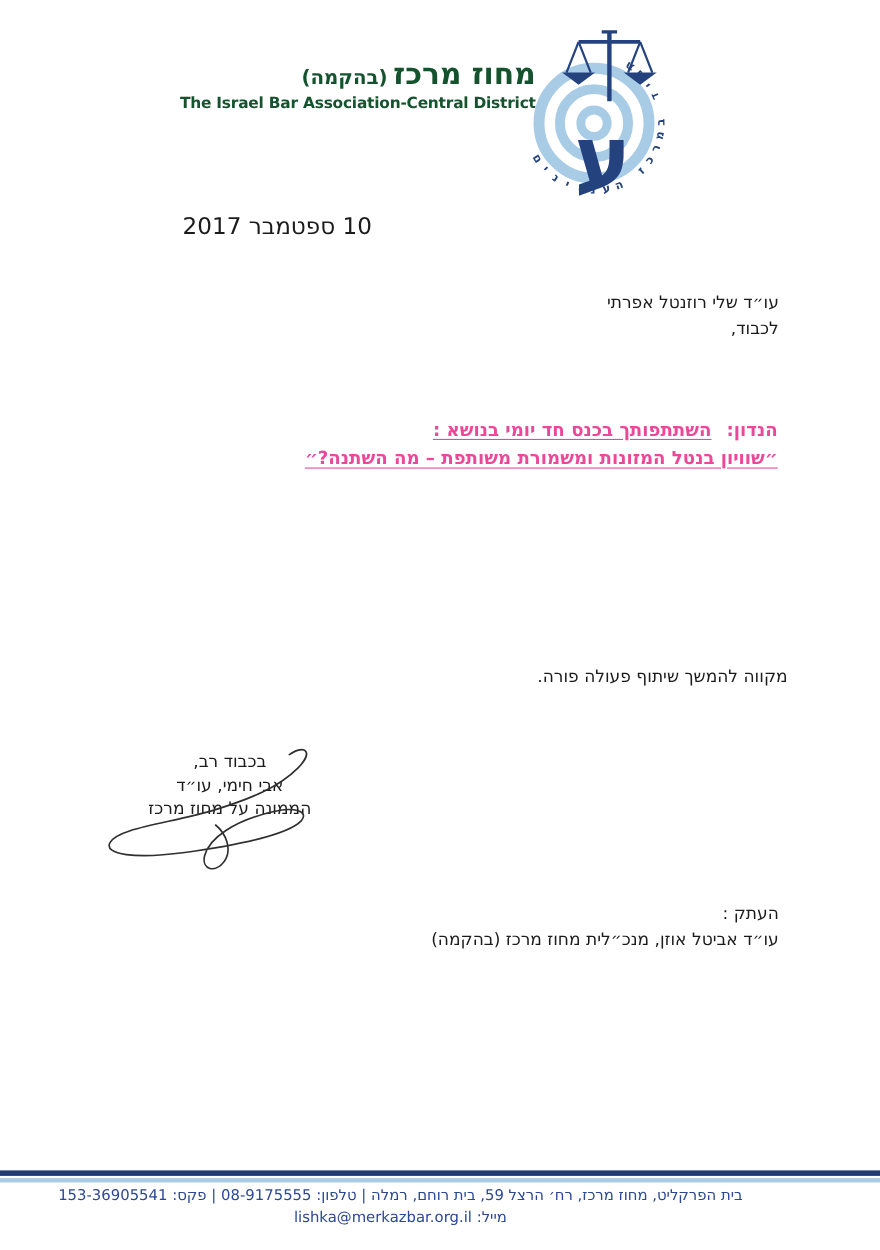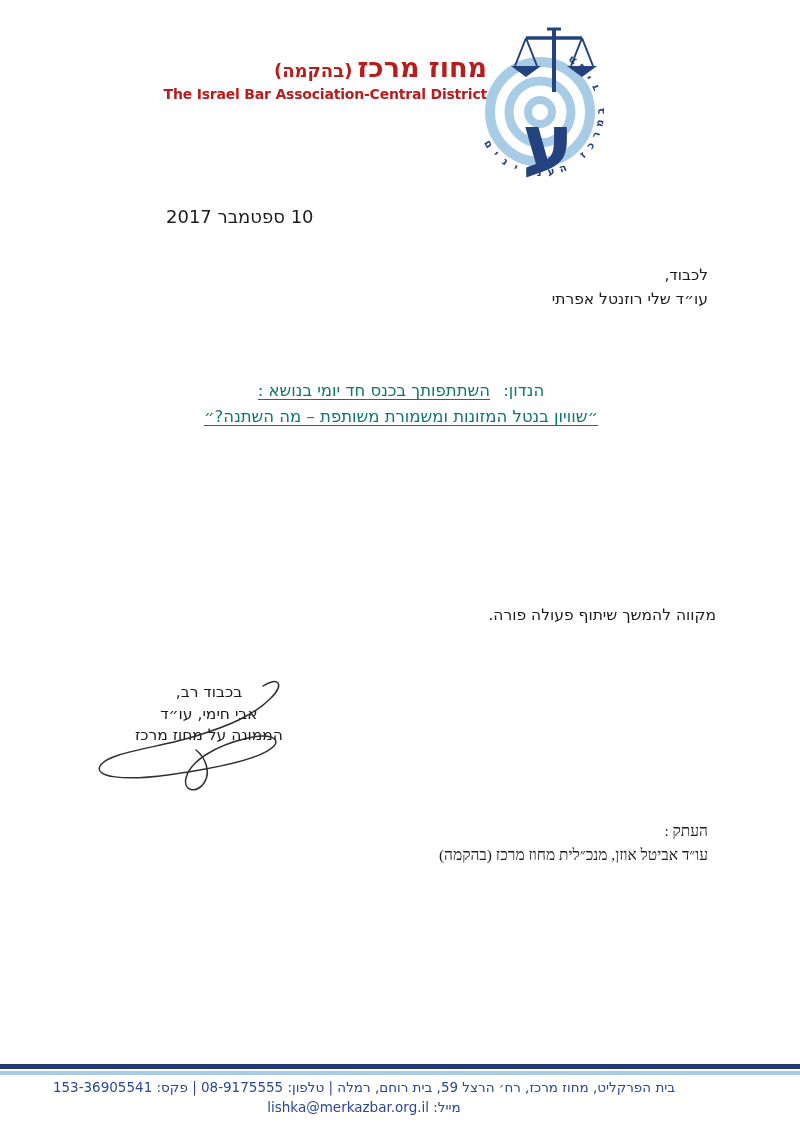--- a/index.html
+++ b/index.html
@@ -3,57 +3,57 @@
 <meta charset="utf-8">
 <style>
   html,body { margin:0; padding:0; background:#ffffff; }
   .page {
     position:relative; width:800px; height:1136px; background:#ffffff;
     font-family:"DejaVu Sans",sans-serif; direction:rtl; color:#1b1b1b;
     overflow:hidden;
   }
 
   
-  .org-titles { position:absolute; top:52px; right:313px; text-align:right; color:#b91c1c; }
+  .org-titles { position:absolute; top:52px; right:313px; text-align:right; color:#14532d; }
   .org-main   { font-size:27px; font-weight:700; }
   .org-paren  { font-size:18px; font-weight:600; }
   .org-sub    { font-size:19px; font-weight:400; margin-top:3px; }
   .org-en     { direction:ltr; font-size:14px; font-weight:600; margin-top:3px; letter-spacing:-0.2px; }
 
   .logo-box { position:absolute; left:468px; top:22px; width:172px; height:168px; }
   .logo-box svg { width:100%; height:100%; }
   .logo-ring { fill:none; stroke:#a9cce6; }
   .logo-navy { stroke:#24427e; }
   .logo-pan  { fill:#24427e; }
   .logo-ayin { font-family:"DejaVu Sans",sans-serif; font-weight:700; font-size:78px; fill:#24427e; text-anchor:middle; }
   .logo-arc-char { font-family:"DejaVu Sans",sans-serif; font-weight:700; font-size:10.5px; fill:#24427e; text-anchor:middle; }
 
   
-  .date-line { position:absolute; top:206px; left:166px; font-size:18px; }
+  .date-line { position:absolute; top:194px; left:166px; font-size:21px; }
 
   .addressee { position:absolute; top:264px; right:92px; text-align:right; font-size:15.5px; line-height:23.5px; }
 
-  .subject { position:absolute; top:378px; left:95px; right:93px; text-align:center;
-             font-weight:400; font-size:16.5px; line-height:26px; color:#0f766e; }
+  .subject { position:absolute; top:378px; left:95px; right:93px; 
+             font-weight:700; font-size:16.5px; line-height:26px; color:#ec4899; }
   .u { text-decoration:underline; text-underline-offset:3px; }
   .subject-label { margin-left:8px; }
 
   .body-par { position:absolute; top:468px; right:93px; left:95px; text-align:justify;
               font-size:16.5px; line-height:38.5px; }
   .body-par b { font-weight:700; }
 
   .closing { position:absolute; top:606px; right:84px; font-size:15.5px; }
 
   .sig-text { position:absolute; top:682px; right:517px; text-align:center;
               font-size:15.5px; line-height:21.5px; white-space:nowrap; }
   .sig-scribble { position:absolute; left:78px; top:678px; width:230px; height:120px; }
   .sig-scribble path { fill:none; stroke:#2f2f2f; stroke-width:1.5; stroke-linecap:round; }
 
   .copy-block { position:absolute; top:819px; right:92px; text-align:right;
-                font-size:15.5px; line-height:23.5px;font-family:Liberation Serif, serif; }
+                font-size:15.5px; line-height:23.5px; }
 
   
   .footer-bar-dark  { position:absolute; left:0; top:1064px; width:800px; height:5px; background:#203a73; }
   .footer-bar-light { position:absolute; left:0; top:1071px; width:800px; height:4px; background:#a9cbe5; }
   .footer-text { position:absolute; left:0; top:1077px; width:728px; text-align:center;
                  color:#2b4795; font-size:13.5px; line-height:20px; }
   .footer-text .ltr-run { direction:ltr; unicode-bidi:embed; }
 </style>
 </head>
 <body>
@@ -109,22 +109,22 @@
           <text x="35.2" y="142.4" transform="rotate(35.1 35.2 142.4)" class="logo-arc-char">נ</text>
           <text x="25.5" y="134.0" transform="rotate(46.6 25.5 134.0)" class="logo-arc-char">י</text>
           <text x="17.7" y="123.9" transform="rotate(58.0 17.7 123.9)" class="logo-arc-char">ם</text>
         </g>
     </svg>
   </div>
 
   <div class="date-line">10 ספטמבר 2017</div>
 
   <div class="addressee">
+    <div>עו״ד שלי רוזנטל אפרתי</div>
     <div>לכבוד,</div>
-    <div>עו״ד שלי רוזנטל אפרתי</div>
   </div>
 
   <div class="subject">
     <div>
       <span class="subject-label">הנדון:</span>
       <span class="u">השתתפותך בכנס חד יומי בנושא :</span>
     </div>
     <div>
       <span class="u">״שוויון בנטל המזונות ומשמורת משותפת – מה השתנה?״</span>
     </div>

